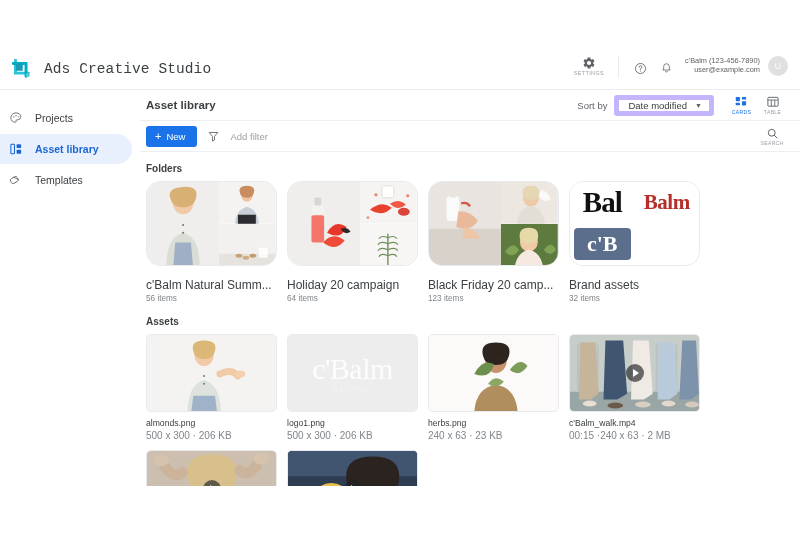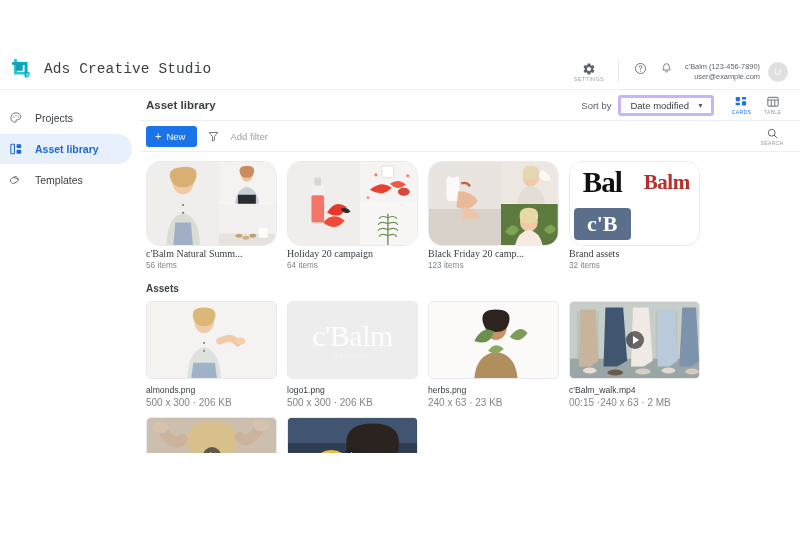--- a/index.html
+++ b/index.html
@@ -17,21 +17,21 @@
   
   .appbar {
     height: 42px; display: flex; align-items: center;
     padding: 0 12px 0 10px; background: #fff;
     border-bottom: 1px solid #eceff1;
   }
   .brand { display: flex; align-items: center; gap: 12px; font-family: Liberation Mono, monospace; }
   .brand-logo { width: 22px; height: 22px; display: block; }
   .brand-name { font-size: 14.5px; color: #3c4043; letter-spacing: .1px; }
 
-  .appbar-right { margin-left: auto; display: flex; align-items: flex-end; gap: 0; }
+  .appbar-right { margin-left: auto; display: flex; align-items: flex-start; gap: 0; }
   .settings-btn {
     display: flex; flex-direction: column; align-items: center; justify-content: center;
     width: 42px; gap: 1px; cursor: pointer;
   }
   .settings-btn svg { display: block; }
   .settings-label {
     font-size: 4.6px; color: #9aa0a6; letter-spacing: .35px;
     transform: scale(1.18); transform-origin: center;
   }
   .vsep { width: 1px; height: 22px; background: #e8eaed; margin: 0 8px; }
@@ -67,21 +67,21 @@
   .main-head {
     height: 31px; display: flex; align-items: center;
     padding: 0 12px 0 6px; border-bottom: 1px solid #eceff1;
   }
   .page-title { font-size: 11.5px; color: #3c4043; font-weight: bold; }
   .head-right { margin-left: auto; display: flex; align-items: center; gap: 7px; }
   .sort-label { font-size: 9.5px; color: #5f6368; }
   .select {
     display: flex; align-items: center; gap: 8px;
     height: 21px; padding: 0 7px 0 9px; min-width: 92px;
-    border: 3px solid #c4b5fd; border-radius: 3px;
+    border: 5px solid #c4b5fd; border-radius: 3px;
     font-size: 9.5px; color: #3c4043; cursor: pointer; background: #fff;
   }
   .select .caret { margin-left: auto; font-size: 7px; color: #5f6368; }
   .view-toggles { display: flex; align-items: center; gap: 2px; margin-left: 5px; }
   .vtog {
     width: 30px; display: flex; flex-direction: column; align-items: center;
     gap: 1px; cursor: pointer;
   }
   .vtog-label { font-size: 4.4px; letter-spacing: .3px; color: #9aa0a6; transform: scale(1.15); }
   .vtog.active .vtog-label { color: #1a73e8; }
@@ -113,22 +113,22 @@
   .folder { width: 131px; cursor: pointer; }
   .folder-thumb {
     width: 131px; height: 85px; border: 1px solid #e8eaed; border-radius: 14px;
     overflow: hidden; background: #fff;
     display: grid; grid-template-columns: 1fr 1fr; grid-template-rows: 1fr 1fr;
   }
   .folder-thumb.layout-a { grid-template-columns: 56% 44%; }
   .cell { overflow: hidden; position: relative; }
   .cell.span2 { grid-row: span 2; }
   .f-name {
-    font-size: 10px; color: #3c4043; margin-top: 2px;
-    white-space: nowrap; overflow: hidden; text-overflow: ellipsis; font-family: Liberation Serif, serif;
+    font-size: 12px; color: #3c4043; margin-top: 12px;
+    white-space: nowrap; overflow: hidden; text-overflow: ellipsis;
   }
   .f-count { font-size: 8.2px; color: #80868b; margin-top: 2px; }
 
   
   .asset { width: 131px; cursor: pointer; }
   .asset-thumb {
     width: 131px; height: 78px; border: 1px solid #e8eaed; border-radius: 5px;
     overflow: hidden; position: relative; background: #f1f3f4;
   }
   .a-name {
@@ -305,20 +305,21 @@
               <circle cx="10.6" cy="10.6" r="6.3" fill="none" stroke="#5f6368" stroke-width="1.8"></circle>
               <path d="M15.3 15.3 L20.2 20.2" stroke="#5f6368" stroke-width="1.8" stroke-linecap="round"></path>
             </svg>
             <span class="search-label">SEARCH</span>
           </div>
         </div>
       </div>
 
       <div class="content">
 
+        <div class="section-title">Folders</div>
 
         <div class="row">
 
           <div class="folder">
             <div class="folder-thumb layout-a">
               <div class="cell span2">
                 <svg width="100%" height="100%" viewBox="0 0 74 85" preserveAspectRatio="xMidYMid slice">
                   <rect width="74" height="85" fill="#efeeec"></rect>
                   <ellipse cx="37" cy="20" rx="11" ry="13" fill="#f0c9a6"></ellipse>
                   <path d="M24 17q-4-11 13-12t13 12q-2 9-13 9t-13-9z" fill="#d9b074"></path>

